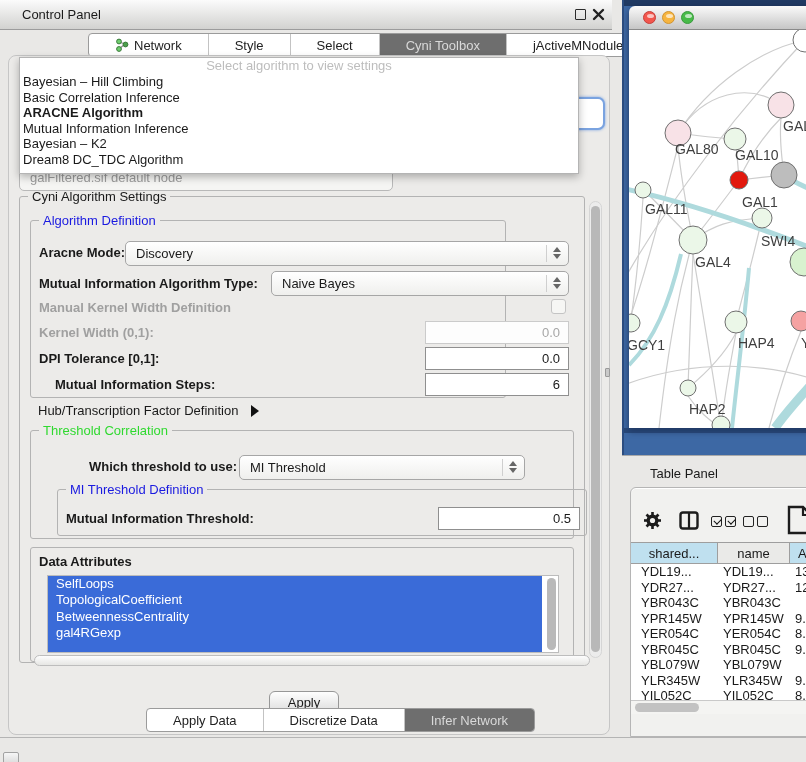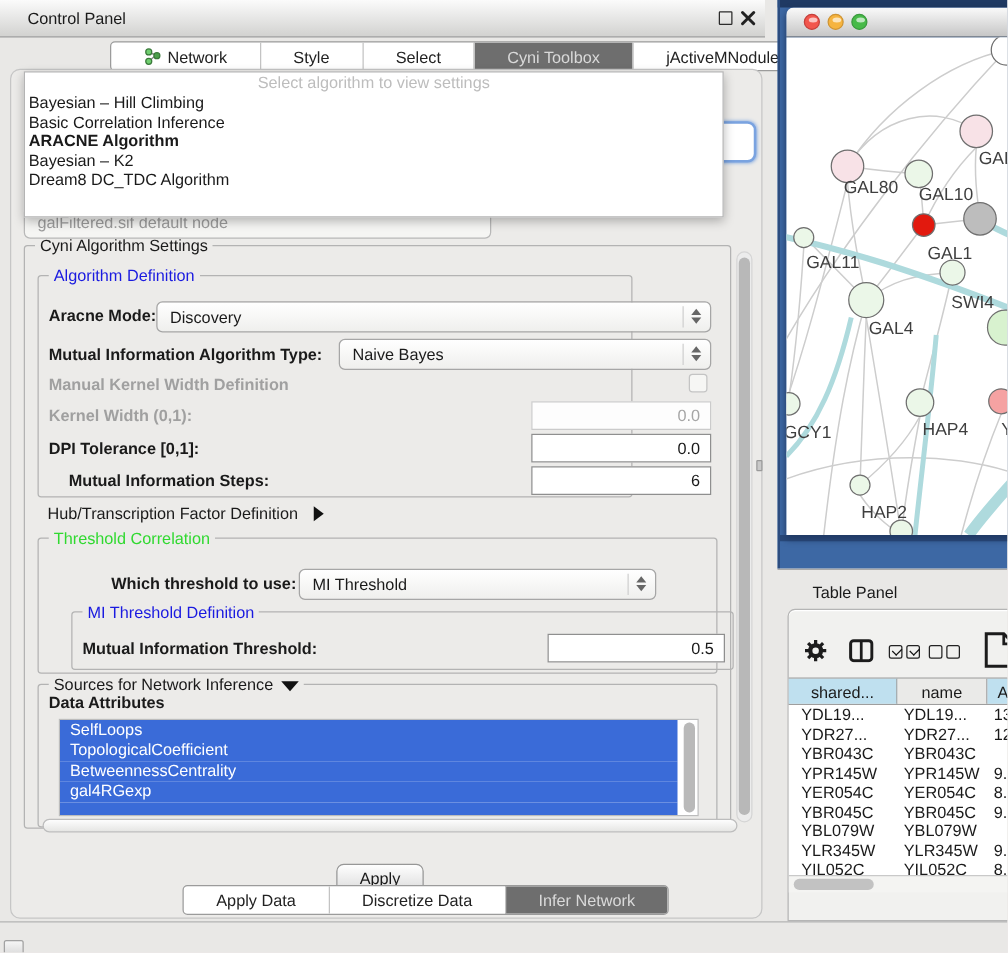--- a/index.html
+++ b/index.html
@@ -179,20 +179,21 @@
 
       <div class="abs focus-ring-fragment"></div>
 
       <div class="abs bg-combo">galFiltered.sif default node</div>
 
       <div class="abs algo-popup">
         <div class="algo-placeholder">Select algorithm to view settings</div>
         <div class="algo-item">Bayesian – Hill Climbing</div>
         <div class="algo-item">Basic Correlation Inference</div>
         <div class="algo-item bold">ARACNE Algorithm</div>
+        <div class="algo-item">Mutual Information Inference</div>
         <div class="algo-item">Bayesian – K2</div>
         <div class="algo-item">Dream8 DC_TDC Algorithm</div>
       </div>
 
       <div class="groupbox" id="settings-box">
         <span class="group-title">Cyni Algorithm Settings</span>
 
         <div class="groupbox" id="algdef-box">
           <span class="group-title blue-title">Algorithm Definition</span>
 
@@ -248,21 +249,20 @@
           </div>
 
           <div class="groupbox" id="mithr-box">
             <span class="group-title blue-title">MI Threshold Definition</span>
             <span class="row-label" style="top:21px;">Mutual Information Threshold:</span>
             <div class="num-field" style="left:380px; top:17px; width:142px;">0.5</div>
           </div>
         </div>
 
         <div class="groupbox" id="sources-box">
-          <span class="group-title"><span>Sources for Network Inference</span><span class="arrow-down"></span></span>
           <span class="row-label" style="top:6px;">Data Attributes</span>
           <div class="attr-list">
             <div class="attr-item">SelfLoops</div>
             <div class="attr-item">TopologicalCoefficient</div>
             <div class="attr-item">BetweennessCentrality</div>
             <div class="attr-item">gal4RGexp</div>
             <div class="attr-partial"></div>
             <div class="list-scrollbar">
                 <div class="thumb"></div>
               </div>

